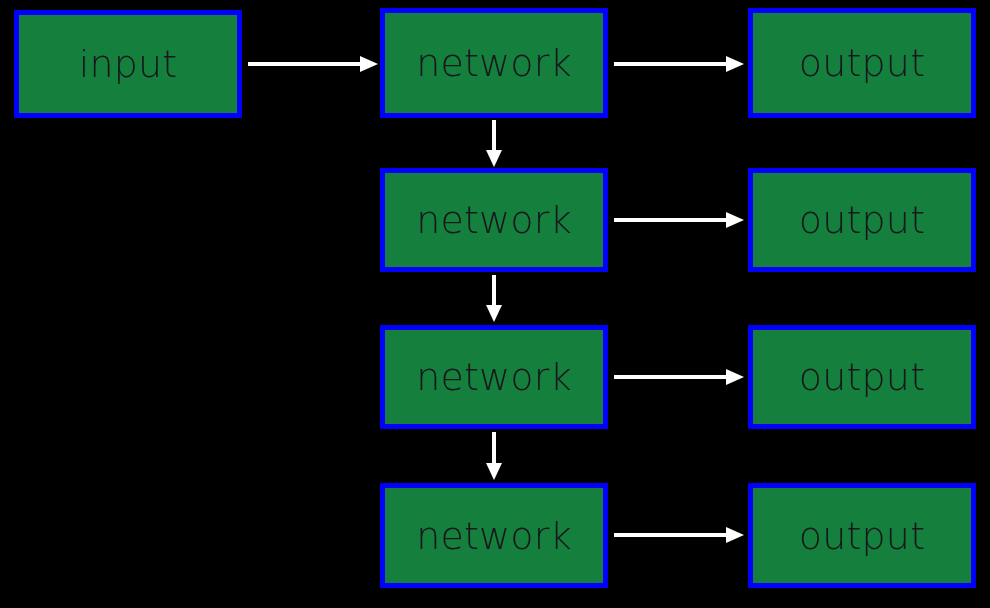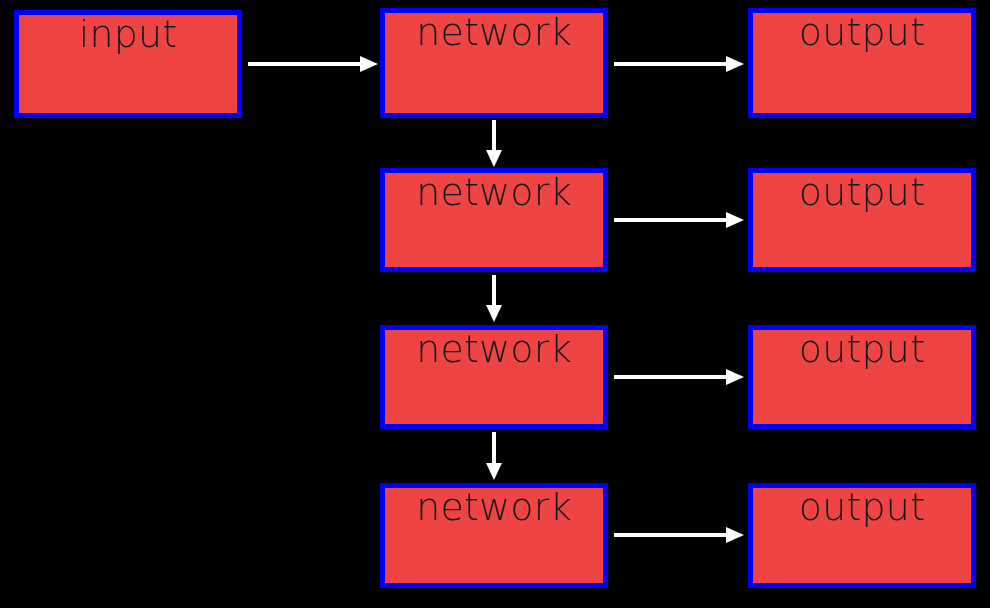--- a/index.html
+++ b/index.html
@@ -14,23 +14,24 @@
   #canvas {
     position: relative;
     width: 990px;
     height: 608px;
     background: #000000;
     overflow: hidden;
   }
   .node {
     position: absolute;
     box-sizing: border-box;
-    background: #ef4444;
+    background: #15803d;
     border: 5px solid #0000FF;
     display: flex;
+    align-items: center;
     justify-content: center;
   }
   .node-label {
     font-family: "DejaVu Sans", sans-serif;
     font-weight: 300;
     font-size: 38px;
     line-height: 1;
     color: #16181c;
     letter-spacing: 0.2px;
     white-space: nowrap;

